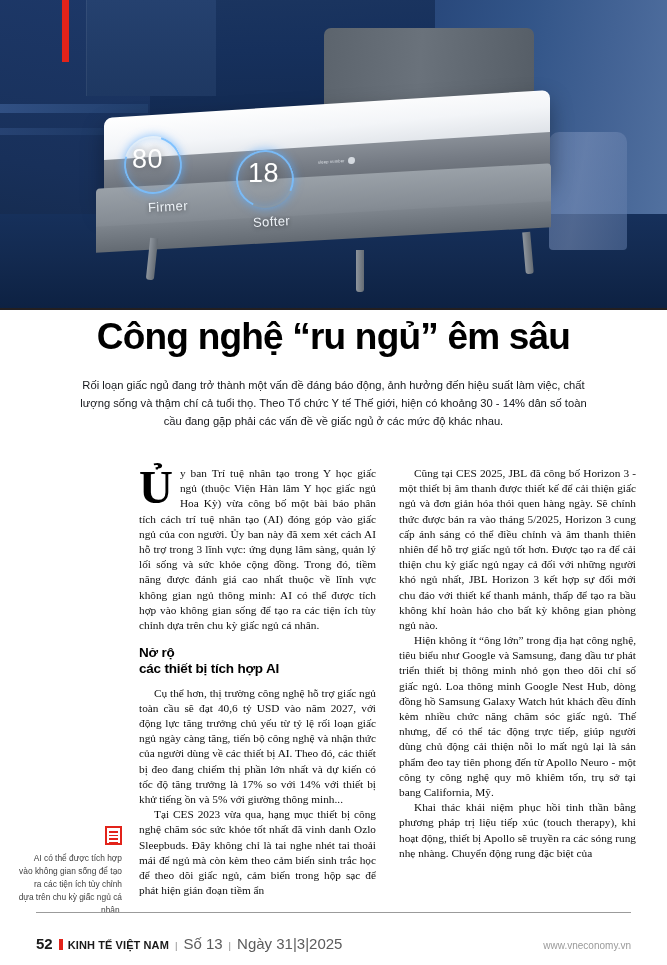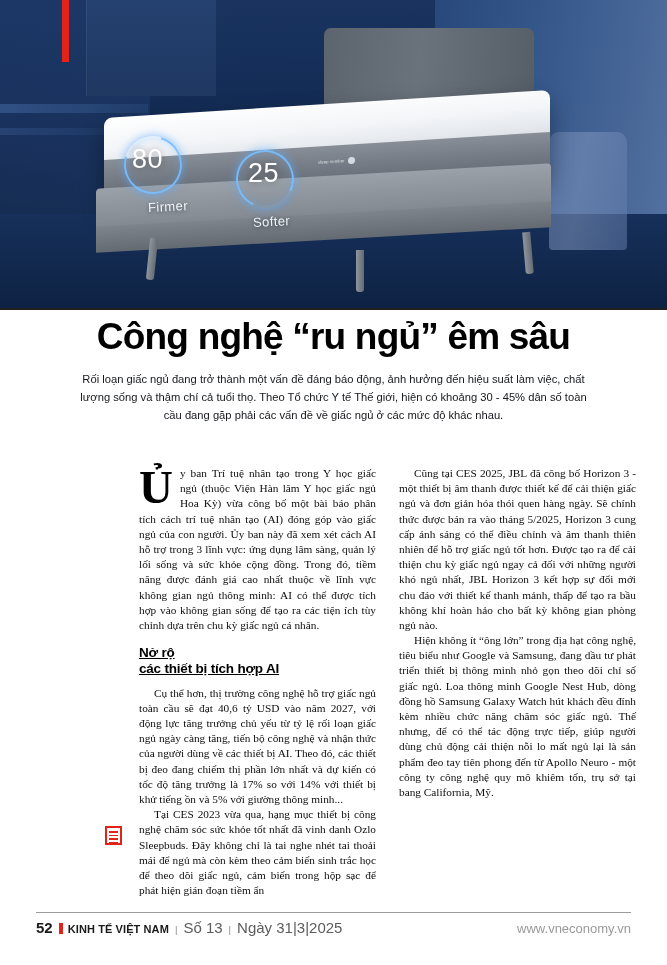--- a/index.html
+++ b/index.html
@@ -219,21 +219,21 @@
     width: 667px;
   }
   .headline {
     text-align: center;
     font-family: "Liberation Sans", sans-serif;
     font-weight: 700;
     font-size: 37px;
     color: #000000;
     letter-spacing: -0.8px;
     line-height: 1.05;
-    margin-bottom: 13px;
+    margin-bottom: 19px;
   }
   .standfirst {
     width: 519px;
     margin: 0 auto;
     text-align: center;
     font-family: "Liberation Sans", sans-serif;
     font-size: 11.2px;
     font-weight: 400;
     line-height: 1.62;
     color: #16181c;
@@ -300,21 +300,20 @@
   }
 
   .subhead {
     font-family: "Liberation Sans", sans-serif;
     font-weight: 700;
     font-size: 13.5px;
     line-height: 1.17;
     color: #000;
     margin: 12px 0 9px 0;
     letter-spacing: -0.2px;
-    text-decoration: underline;
   }
 
   
   .caption {
     position: absolute;
     left: 18px; top: 826px;
     width: 104px;
     text-align: right;
   }
   .caption-icon {
@@ -355,20 +354,21 @@
     width: 595px;
     display: flex;
     align-items: baseline;
   }
   .pageno {
     font-family: "Liberation Sans", sans-serif;
     font-weight: 700;
     font-size: 15px;
     color: #1a1a1a;
     margin-right: 6px;
+    margin-top: 16px;
   }
   .foot-tick {
     display: inline-block;
     width: 4px; height: 11px;
     background: #e2231a;
     margin-right: 5px;
     position: relative;
     top: 1px;
   }
   .foot-brand {
@@ -385,21 +385,21 @@
     margin: 0 6px;
   }
   .foot-meta {
     font-family: "Liberation Sans", sans-serif;
     font-size: 15px;
     color: #5c5c5c;
   }
   .foot-url {
     margin-left: auto;
     font-family: "Liberation Sans", sans-serif;
-    font-size: 13px;
+    font-size: 10px;
     color: #9a9a9a;
   }
 </style>
 </head>
 <body>
 
 <div class="page">
 
   <div class="hero">
     <div class="hero-bg"></div>
@@ -419,62 +419,64 @@
     <div class="bed-frame"></div>
     <div class="bed-frame-front"></div>
     <div class="leg l1"></div>
     <div class="leg l2"></div>
     <div class="leg l3"></div>
 
     <div class="ring r1"></div>
     <div class="ring r2"></div>
 
     <div class="num n1">80</div>
-    <div class="num n2">25</div>
+    <div class="num n2">18</div>
 
     <div class="numlabel b1">Firmer</div>
     <div class="numlabel b2">Softer</div>
 
     <div class="brandmark">
       <span>sleep number</span>
       <span class="bm-dot"></span>
     </div>
   </div>
   <div class="hero-rule"></div>
 
   <div class="titleblock">
     <h1 class="headline">Công nghệ “ru ngủ” êm sâu</h1>
-    <p class="standfirst">Rối loạn giấc ngủ đang trở thành một vấn đề đáng báo động, ảnh hưởng đến hiệu suất làm việc, chất lượng sống và thậm chí cả tuổi thọ. Theo Tổ chức Y tế Thế giới, hiện có khoảng 30 - 45% dân số toàn cầu đang gặp phải các vấn đề về giấc ngủ ở các mức độ khác nhau.</p>
+    <p class="standfirst">Rối loạn giấc ngủ đang trở thành một vấn đề đáng báo động, ảnh hưởng đến hiệu suất làm việc, chất lượng sống và thậm chí cả tuổi thọ. Theo Tổ chức Y tế Thế giới, hiện có khoảng 30 - 14% dân số toàn cầu đang gặp phải các vấn đề về giấc ngủ ở các mức độ khác nhau.</p>
   </div>
 
   <div class="body-wrap">
 
     <div class="col">
       <p class="dropcap-para"><span class="dropcap">Ủ</span><span>y ban Trí tuệ nhân tạo trong Y học giấc ngủ (thuộc Viện Hàn lâm Y học giấc ngủ Hoa Kỳ) vừa công bố một bài báo phân tích cách trí tuệ nhân tạo (AI) đóng góp vào giấc ngủ của con người. Ủy ban này đã xem xét cách AI hỗ trợ trong 3 lĩnh vực: ứng dụng lâm sàng, quản lý lối sống và sức khỏe cộng đồng. Trong đó, tiềm năng được đánh giá cao nhất thuộc về lĩnh vực không gian ngủ thông minh: AI có thể được tích hợp vào không gian sống để tạo ra các tiện ích tùy chỉnh dựa trên chu kỳ giấc ngủ cá nhân.</span></p>
 
       <h2 class="subhead">Nở rộ<br>các thiết bị tích hợp AI</h2>
 
       <p>Cụ thể hơn, thị trường công nghệ hỗ trợ giấc ngủ toàn cầu sẽ đạt 40,6 tỷ USD vào năm 2027, với động lực tăng trưởng chủ yếu từ tỷ lệ rối loạn giấc ngủ ngày càng tăng, tiến bộ công nghệ và nhận thức của người dùng về các thiết bị AI. Theo đó, các thiết bị đeo đang chiếm thị phần lớn nhất và dự kiến có tốc độ tăng trưởng là 17% so với 14% với thiết bị khử tiếng ồn và 5% với giường thông minh...</p>
       <p>Tại CES 2023 vừa qua, hạng mục thiết bị công nghệ chăm sóc sức khỏe tốt nhất đã vinh danh Ozlo Sleepbuds. Đây không chỉ là tai nghe nhét tai thoải mái để ngủ mà còn kèm theo cảm biến sinh trắc học để theo dõi giấc ngủ, cảm biến trong hộp sạc để phát hiện gián đoạn tiềm ẩn</p>
     </div>
 
     <div class="col">
       <p>Cũng tại CES 2025, JBL đã công bố Horizon 3 - một thiết bị âm thanh được thiết kế để cải thiện giấc ngủ và đơn giản hóa thói quen hàng ngày. Sẽ chính thức được bán ra vào tháng 5/2025, Horizon 3 cung cấp ánh sáng có thể điều chỉnh và âm thanh thiên nhiên để hỗ trợ giấc ngủ tốt hơn. Được tạo ra để cải thiện chu kỳ giấc ngủ ngay cả đối với những người khó ngủ nhất, JBL Horizon 3 kết hợp sự đổi mới chu đáo với thiết kế thanh mảnh, thấp để tạo ra bầu không khí hoàn hảo cho bất kỳ không gian phòng ngủ nào.</p>
       <p>Hiện không ít “ông lớn” trong địa hạt công nghệ, tiêu biểu như Google và Samsung, đang dầu tư phát triển thiết bị thông minh nhỏ gọn theo dõi chỉ số giấc ngủ. Loa thông minh Google Nest Hub, dòng đồng hồ Samsung Galaxy Watch hút khách đều đính kèm nhiều chức năng chăm sóc giấc ngủ. Thế nhưng, để có thể tác động trực tiếp, giúp người dùng chủ động cải thiện nỗi lo mất ngủ lại là sản phẩm đeo tay tiên phong đến từ Apollo Neuro - một công ty công nghệ quy mô khiêm tốn, trụ sở tại bang California, Mỹ.</p>
+      <p>Khai thác khái niệm phục hồi tinh thần bằng phương pháp trị liệu tiếp xúc (touch therapy), khi hoạt động, thiết bị Apollo sẽ truyền ra các sóng rung nhẹ nhàng. Chuyển động rung đặc biệt của</p>
     </div>
 
   </div>
 
   <div class="caption">
     <div class="caption-icon">
       <span></span>
         <span></span>
         <span></span>
         <span></span>
     </div>
+    <div class="caption-text">AI có thể được tích hợp vào không gian sống để tạo ra các tiện ích tùy chỉnh dựa trên chu kỳ giấc ngủ cá nhân.</div>
   </div>
 
   <div class="footer-rule"></div>
   <div class="footer">
     <span class="pageno">52</span>
     <span class="foot-tick"></span>
     <span class="foot-brand">KINH TẾ VIỆT NAM</span>
     <span class="foot-sep">|</span>
     <span class="foot-meta">Số 13</span>
     <span class="foot-sep">|</span>

